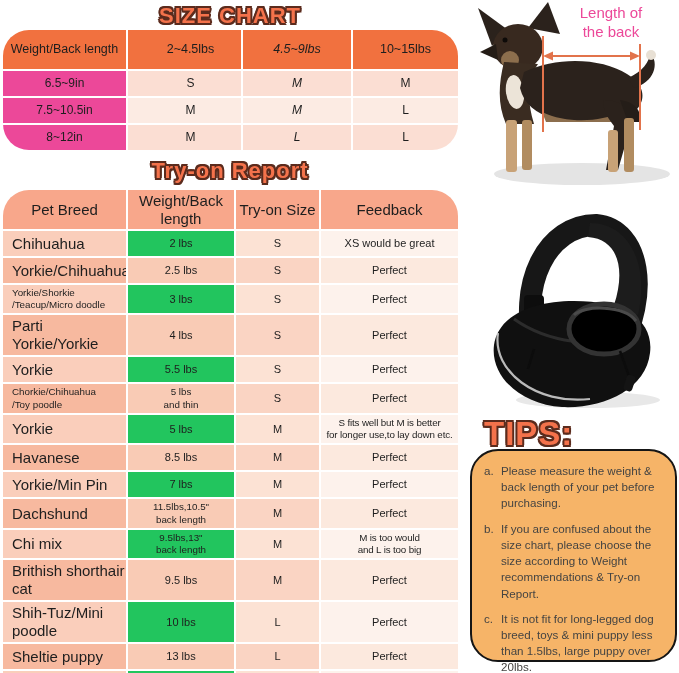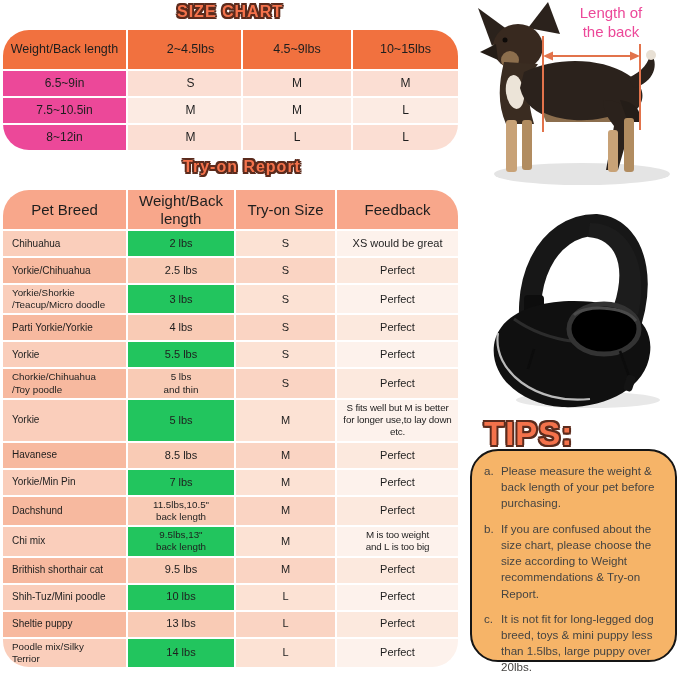--- a/index.html
+++ b/index.html
@@ -9,58 +9,58 @@
     font-family:"Liberation Sans", sans-serif; overflow:hidden; color:#1e1e1e;
   }
   
   .bubble-title {
     position:absolute; font-weight:bold; letter-spacing:1px; color:#F4724B;
     text-shadow:
       -1.6px -1.6px 0 #5B2B1D, 1.6px -1.6px 0 #5B2B1D,
       -1.6px  1.6px 0 #5B2B1D, 1.6px  1.6px 0 #5B2B1D,
       -2px 0 0 #5B2B1D, 2px 0 0 #5B2B1D, 0 -2px 0 #5B2B1D, 0 2.4px 0 #5B2B1D;
   }
-  .title-size  { left:0; top:3px;   width:460px; text-align:center; font-size:16px; }
-  .title-tryon { left:12px; top:158px; width:460px; text-align:center; font-size:16px; }
+  .title-size  { left:0; top:3px;   width:460px; text-align:center; font-size:22px; }
+  .title-tryon { left:0; top:158px; width:460px; text-align:center; font-size:22px; }
   .title-tips  { left:484px; top:415px; font-size:33px; }
 
   
   .cell {
     display:flex; align-items:center; justify-content:center;
     text-align:center; line-height:1.2; white-space:pre-line; overflow:hidden;
     padding:2px 1px;
   }
 
   
   .size-table {
     position:absolute; left:3px; top:30px; width:455px;
     border-radius:26px; overflow:hidden;
   }
   .srow { display:flex; }
   .srow.sheader { height:39px; }
   .srow.sbody   { height:27px; border-top:2px solid #fff; }
-  .sc1 { width:125px; } .sc2 { width:115px;padding-left:13px; } .sc3 { width:110px; } .sc4 { flex:1; }
+  .sc1 { width:125px; } .sc2 { width:115px;padding-left:13px; } .sc3 { width:110px;font-style:italic; } .sc4 { flex:1; }
   .sc1,.sc2,.sc3 { border-right:2px solid #fff; }
   .sheader .cell { background:#F1713F; font-size:12.5px; }
   .sbody  .sc1   { background:#ec4899; font-size:12px; }
   .sbody.sdark  .sc2,.sbody.sdark  .sc3,.sbody.sdark  .sc4 { background:#FBDED3; font-size:12px; }
   .sbody.slight .sc2,.sbody.slight .sc3,.sbody.slight .sc4 { background:#FCEBE3; font-size:12px; }
 
   
   .tryon-table {
     position:absolute; left:3px; top:190px; width:455px;
     border-radius:26px; overflow:hidden;
   }
   .trow { display:flex; border-top:2px solid #fff; }
   .trow.theader { height:39px; border-top:none; }
   .theader .cell { background:#F8A78B; font-size:15px; white-space:normal; }
-  .tc1 { width:125px; } .tc2 { width:108px; } .tc3 { width:101px; } .tc4 { flex:1; }
+  .tc1 { width:125px; } .tc2 { width:108px; } .tc3 { width:85px; } .tc4 { flex:1; }
   .tc1,.tc2,.tc3 { border-right:2px solid #fff; }
   .trow:not(.theader) .cell { min-height:25px; font-size:11px; }
-  .trow:not(.theader) .tc1 { justify-content:flex-start; text-align:left; padding-left:9px; font-size:10px; }
+  .trow:not(.theader) .tc1 { justify-content:flex-start; text-align:left; padding-left:9px; font-size:15px; }
   .trow.light .tc1 { background:#FACEBB; } .trow.light .tc2 { background:#22c55e; }
   .trow.light .tc3 { background:#FCE2D4; } .trow.light .tc4 { background:#FDF2EC; }
   .trow.dark  .tc1 { background:#F7B99F; } .trow.dark  .tc2 { background:#F9CBB5; }
   .trow.dark  .tc3 { background:#FAD4C3; } .trow.dark  .tc4 { background:#FCE9DE; }
   .cell.ml { font-size:9.8px !important; line-height:1.25; }
   .tc4.ml  { letter-spacing:-0.15px; }
 
   
   .dog-figure { position:absolute; left:462px; top:0; width:217px; height:192px; }
   .dog-annotation {
@@ -187,21 +187,21 @@
       <div class="cell tc2 ml">11.5lbs,10.5"
 back length</div>
       <div class="cell tc3">M</div>
       <div class="cell tc4">Perfect</div>
     </div>
         <div class="trow light">
       <div class="cell tc1">Chi mix</div>
       <div class="cell tc2 ml">9.5lbs,13"
 back length</div>
       <div class="cell tc3">M</div>
-      <div class="cell tc4 ml">M is too weight
+      <div class="cell tc4 ml">M is too would
 and L is too big</div>
     </div>
         <div class="trow dark">
       <div class="cell tc1">Brithish shorthair cat</div>
       <div class="cell tc2">9.5 lbs</div>
       <div class="cell tc3">M</div>
       <div class="cell tc4">Perfect</div>
     </div>
         <div class="trow light">
       <div class="cell tc1">Shih-Tuz/Mini poodle</div>

